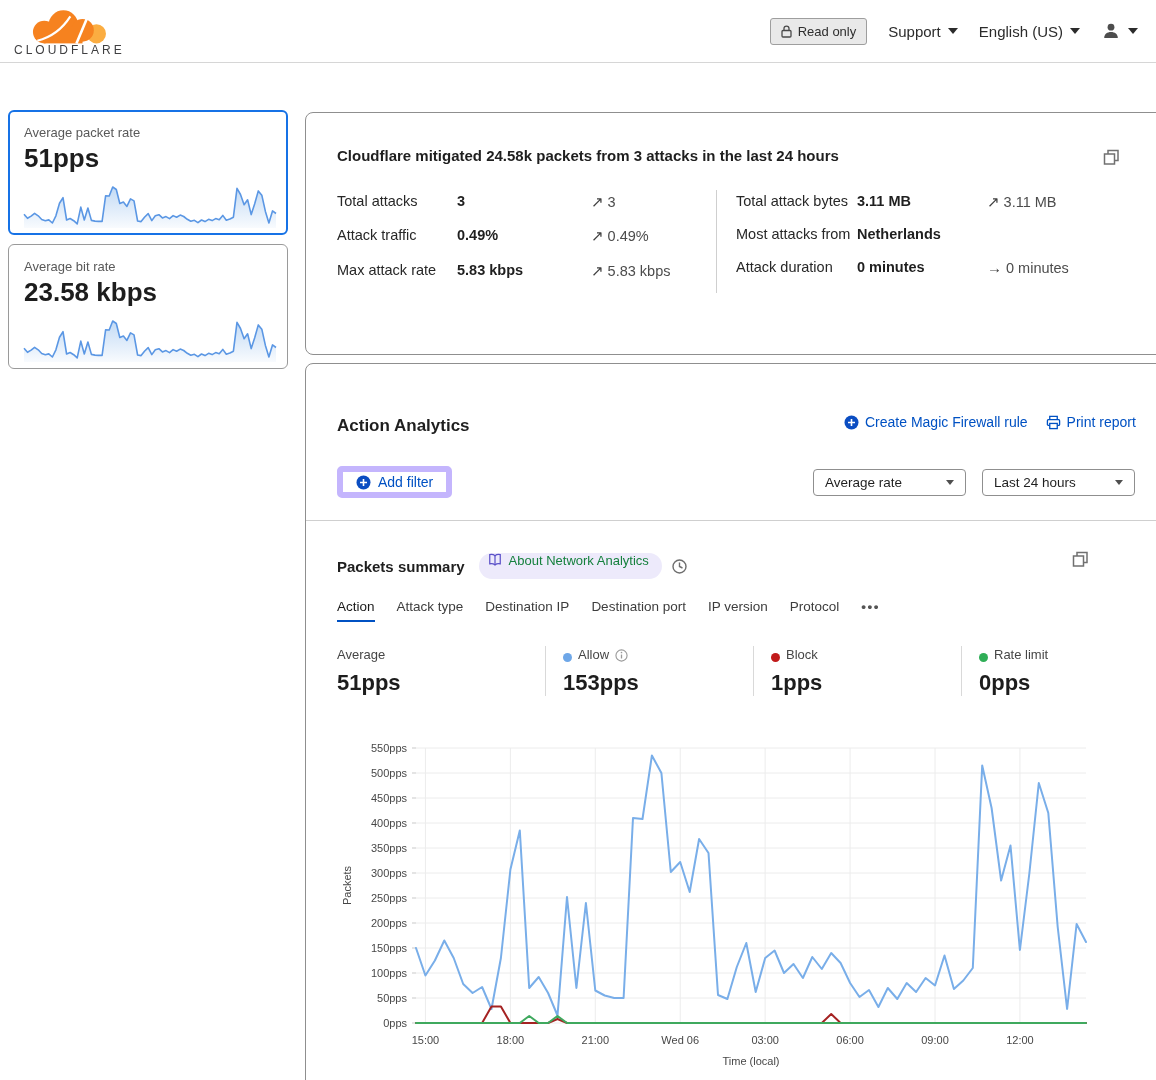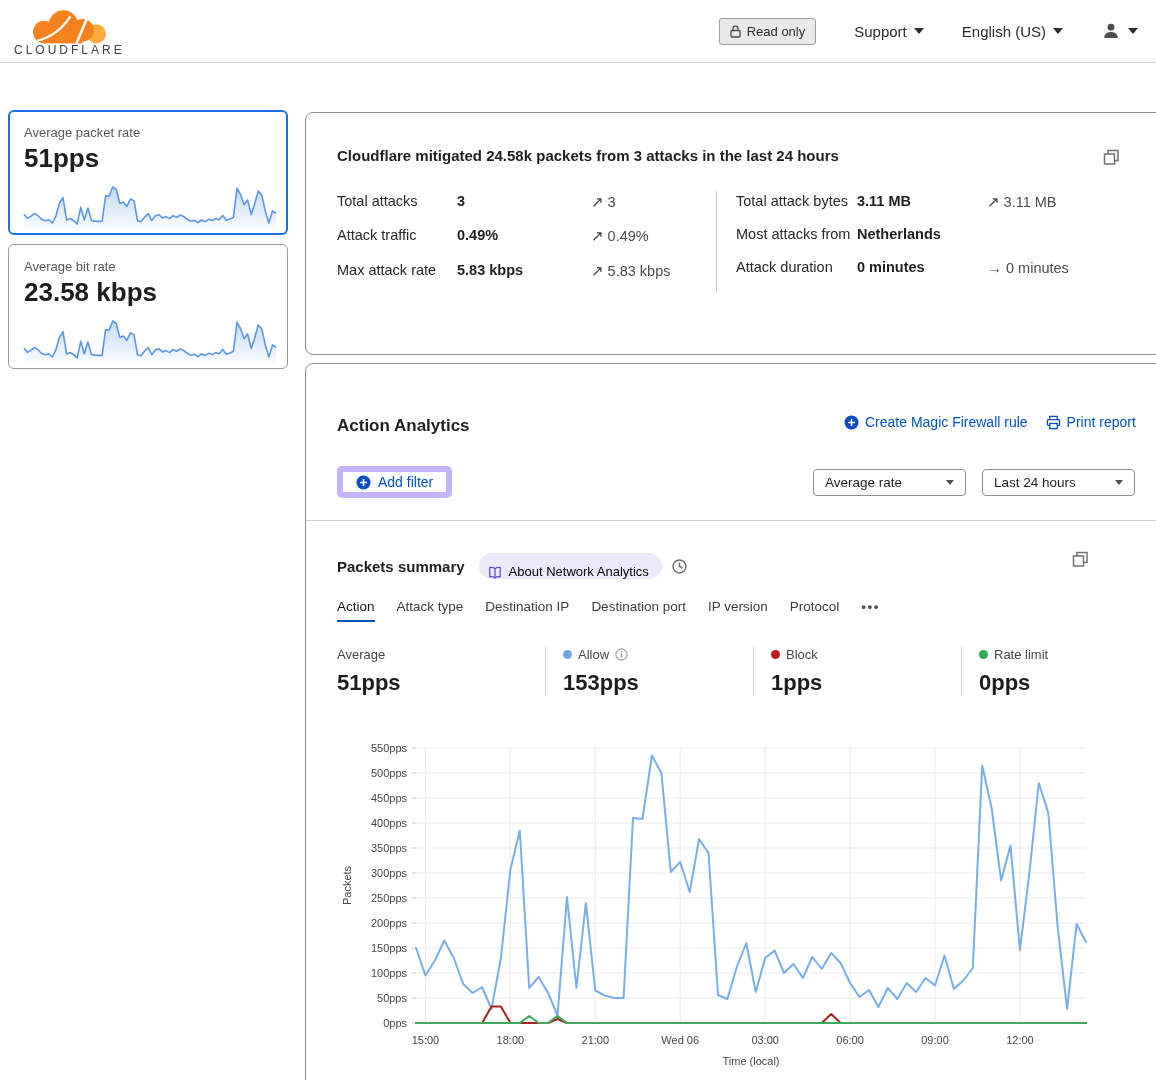--- a/index.html
+++ b/index.html
@@ -5,21 +5,21 @@
   *{margin:0;padding:0;box-sizing:border-box;}
   html,body{width:1156px;height:1080px;overflow:hidden;background:#fff;
     font-family:"Liberation Sans",sans-serif;color:#272727;}
   body{position:relative;}
 
   
   .topbar{height:63px;border-bottom:1px solid #d6d6d6;display:flex;align-items:center;
     justify-content:space-between;padding:0 18px 0 14px;}
   .brand{display:flex;flex-direction:column;align-items:flex-start;line-height:1;}
   .brand .wordmark{font-size:12px;font-weight:normal;letter-spacing:3px;color:#3f3f41;margin-top:-2px;}
-  .topbar-right{display:flex;align-items:center;gap:38px;}
+  .topbar-right{display:flex;align-items:center;gap:21px;}
   .readonly{display:flex;align-items:center;gap:6px;background:#e9e9e9;border:1px solid #9e9e9e;
     border-radius:3px;height:27px;padding:0 10px;font-size:13px;color:#2e2e2e;}
   .menu-item{display:flex;align-items:center;gap:7px;font-size:15px;color:#2b2b2b;cursor:pointer;}
   .caret{width:0;height:0;border-left:5px solid transparent;border-right:5px solid transparent;
     border-top:6px solid #2b2b2b;display:inline-block;}
 
   
   .card{position:absolute;left:8px;width:280px;height:125px;background:#fff;border:1px solid #9a9a9a;
     border-radius:6px;padding:14px 14px 8px 15px;cursor:pointer;}
   .card.selected{border:2px solid #1672e6;padding:13px 13px 7px 14px;}
@@ -51,33 +51,33 @@
     background:#fff;color:#0051c3;font-size:14px;height:32px;padding:0 13px;cursor:pointer;
     font-family:"Liberation Sans",sans-serif;}
   .dd-group{display:flex;gap:16px;}
   .dropdown{display:flex;align-items:center;justify-content:space-between;width:153px;height:27px;
     border:1px solid #8f8f8f;border-radius:4px;padding:0 11px;font-size:13.5px;color:#1f1f1f;cursor:pointer;background:#fff;}
   .dropdown .caret{border-top-color:#4f4f4f;border-left-width:4.5px;border-right-width:4.5px;border-top-width:5.5px;}
   .na-divider{border-bottom:1px solid #cfcfcf;margin-top:22px;}
 
   .ps-head{display:flex;align-items:center;padding:32px 0 0 31px;position:relative;}
   .ps-title{font-size:15px;font-weight:bold;color:#1f1f1f;}
-  .about-badge{display:flex;align-items:flex-end;gap:7px;background:#edeafb;border-radius:13px;height:26px;
-    padding:0 13px 0 9px;margin-left:14px;color:#000000;font-size:13px;cursor:pointer;}
+  .about-badge{display:flex;align-items:flex-start;gap:7px;background:#edeafb;border-radius:13px;height:26px;
+    padding:0 13px 0 9px;margin-left:14px;color:#15803d;font-size:13px;cursor:pointer;}
   .clock-btn{margin-left:10px;cursor:pointer;display:flex;}
   .ps-expand{position:absolute;left:766px;top:30px;cursor:pointer;}
   .tabs{display:flex;gap:22px;align-items:baseline;margin:20px 0 0 31px;font-size:13.5px;color:#3d3d3d;}
   .tab{cursor:pointer;padding-bottom:6px;}
   .tab.active{color:#1a1a1a;border-bottom:2px solid #0051c3;}
   .tab-more{cursor:pointer;color:#555;letter-spacing:1.5px;font-weight:bold;}
 
   .legend-row{display:flex;margin:24px 0 0 31px;}
   .legend-col{width:208px;padding-right:10px;}
   .legend-col + .legend-col{border-left:1px solid #d9d9d9;padding-left:17px;}
-  .legend-col .lhead{display:flex;align-items:center;gap:6px;font-size:13px;color:#464646;height:16px;}
+  .legend-col .lhead{display:flex;align-items:flex-end;gap:6px;font-size:13px;color:#464646;height:16px;}
   .dot{width:9px;height:9px;border-radius:50%;display:inline-block;}
   .dot-allow{background:#6ea7e8;}
   .dot-block{background:#c11a1a;}
   .dot-rate{background:#2fae57;}
   .legend-col .lval{font-size:22px;font-weight:600;color:#1d1d1d;margin-top:8px;}
 
   #main-chart{display:block;margin:46px 0 0 35px;}
   #main-chart text{font-family:"Liberation Sans",sans-serif;font-size:11px;fill:#474747;}
   svg{overflow:visible;}
 </style>

